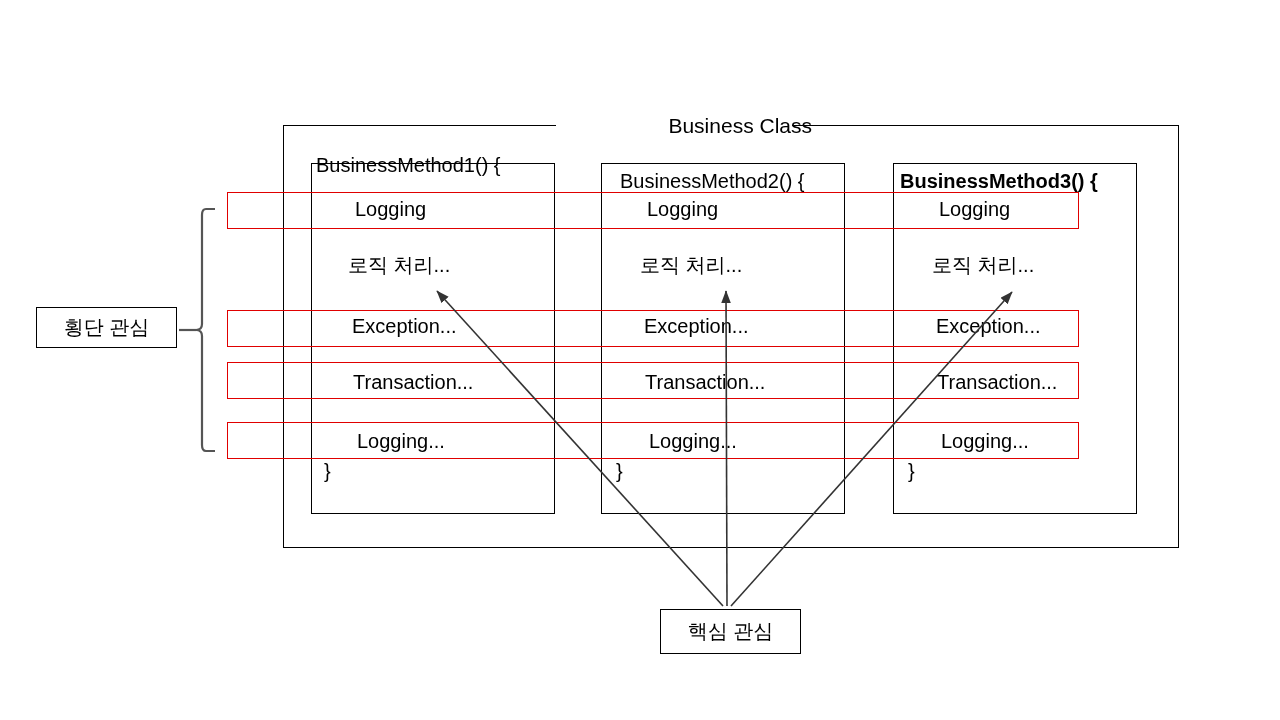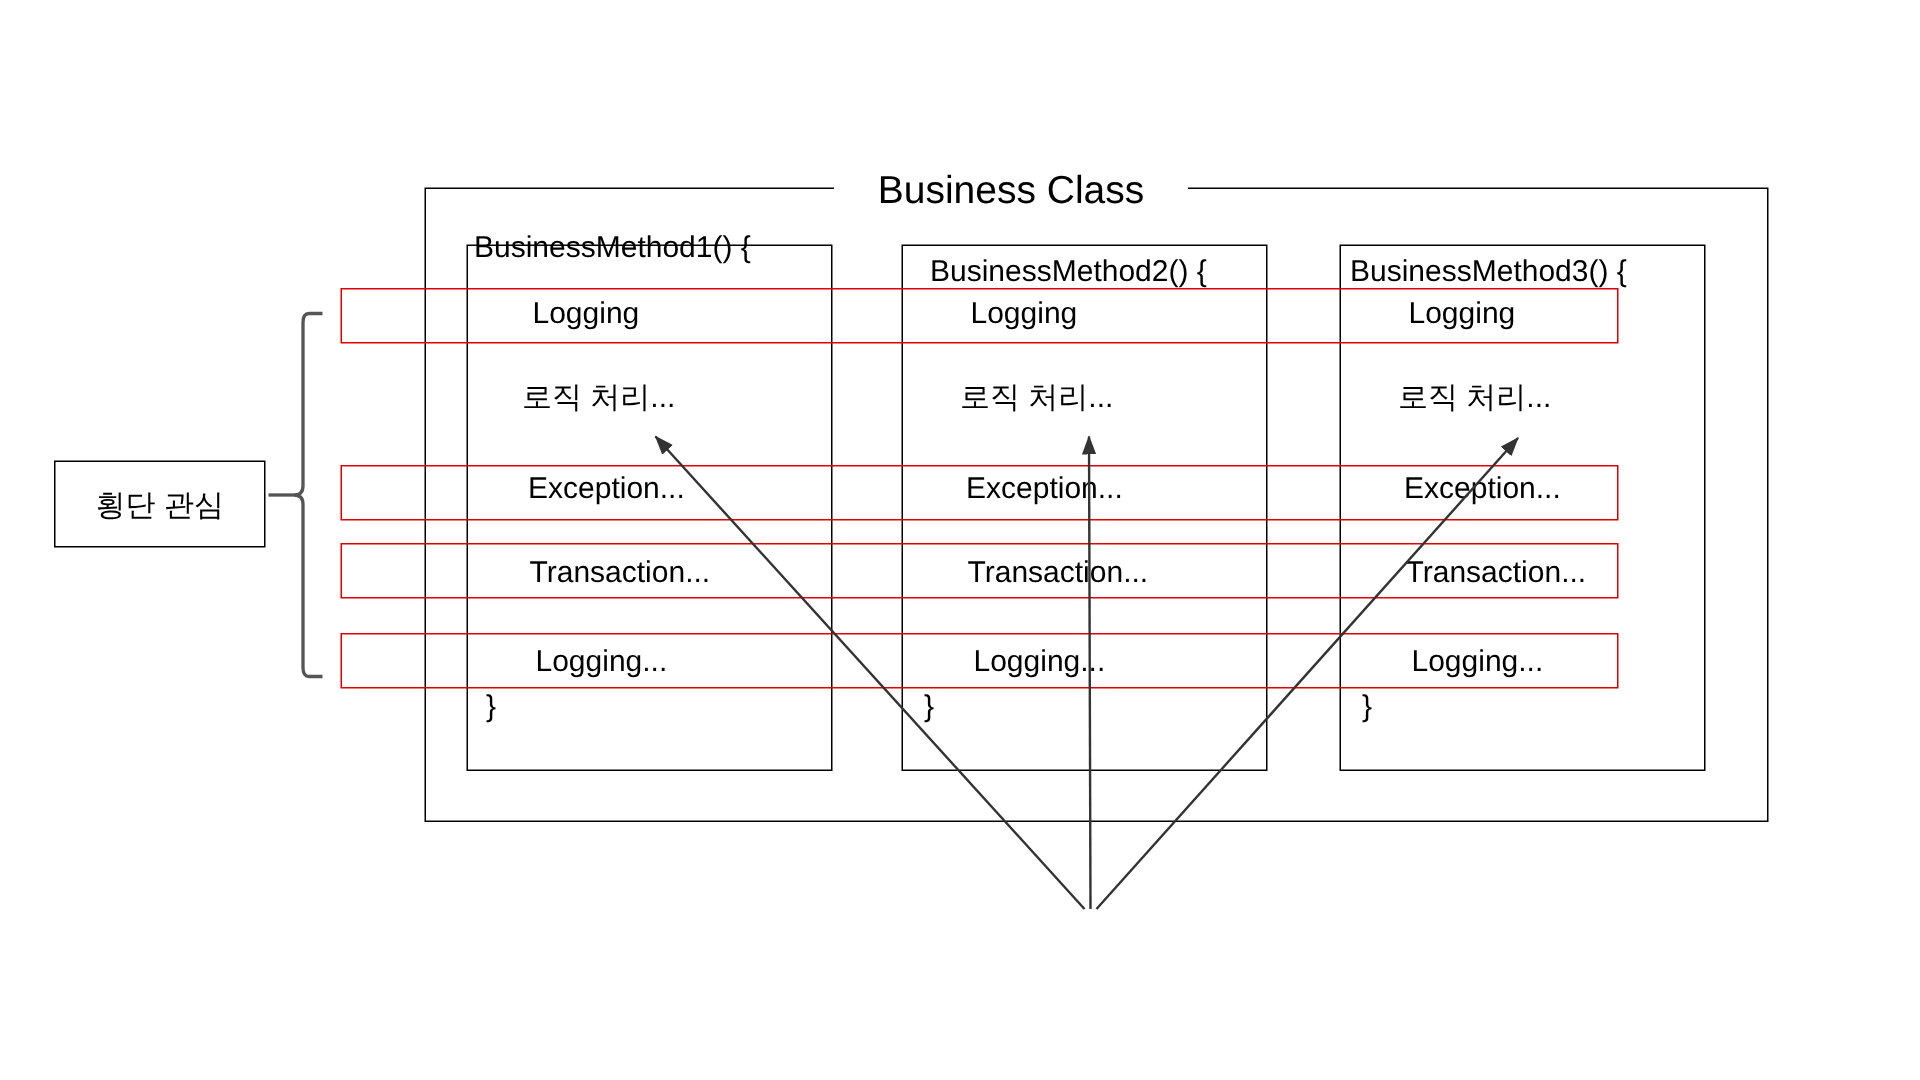--- a/index.html
+++ b/index.html
@@ -38,25 +38,25 @@
   .title-gap {
     position: absolute;
     left: 556px;
     top: 118px;
     width: 236px;
     height: 16px;
     background: #ffffff;
   }
   .class-title {
     position: absolute;
-    left: 556px;
+    left: 576px;
     top: 112px;
     width: 236px;
-    text-align: center;
-    font-size: 26px;
+    text-align: right;
+    font-size: 21px;
     line-height: 28px;
     white-space: nowrap;
   }
 
   
   .method-box {
     position: absolute;
     top: 163px;
     width: 244px;
     height: 351px;
@@ -92,21 +92,21 @@
   .band.b2 { top: 310px; height: 37px; }
   .band.b3 { top: 362px; height: 37px; }
   .band.b4 { top: 422px; height: 37px; }
 
   
   .aspect-label {
     position: absolute;
     left: 36px;
     top: 307px;
     width: 141px;
-    height: 58px;
+    height: 41px;
     border: 1.4px solid #000000;
     box-sizing: border-box;
     display: flex;
     align-items: center;
     justify-content: center;
     font-size: 20px;
     background: #ffffff;
   }
 
   
@@ -156,21 +156,21 @@
   <div class="mtext" style="left:324px; top:458px;">}</div>
 
   <div class="mtext sig" style="left:620px; top:168px;">BusinessMethod2() {</div>
   <div class="mtext body" style="left:647px; top:196px;">Logging</div>
   <div class="mtext body" style="left:640px; top:252px;">로직 처리...</div>
   <div class="mtext body" style="left:644px; top:313px;">Exception...</div>
   <div class="mtext body" style="left:645px; top:369px;">Transaction...</div>
   <div class="mtext body" style="left:649px; top:428px;">Logging...</div>
   <div class="mtext" style="left:616px; top:458px;">}</div>
 
-  <div class="mtext sig" style="left:900px; top:168px;">BusinessMethod3() {</div>
+  <div class="mtext sig" style="left:900px; top:168px;font-weight:bold;">BusinessMethod3() {</div>
   <div class="mtext body" style="left:939px; top:196px;">Logging</div>
   <div class="mtext body" style="left:932px; top:252px;">로직 처리...</div>
   <div class="mtext body" style="left:936px; top:313px;">Exception...</div>
   <div class="mtext body" style="left:937px; top:369px;">Transaction...</div>
   <div class="mtext body" style="left:941px; top:428px;">Logging...</div>
   <div class="mtext" style="left:908px; top:458px;">}</div>
 
   <div class="band b1"></div>
   <div class="band b2"></div>
   <div class="band b3"></div>
@@ -190,14 +190,15 @@
     </g>
 
     <line x1="179" y1="330" x2="196" y2="330" stroke="#555555" stroke-width="2.2"></line>
 
     <line x1="723" y1="606" x2="437" y2="291" stroke="#333333" stroke-width="1.6" marker-end="url(#arrowhead)"></line>
     <line x1="727" y1="606" x2="726" y2="291" stroke="#333333" stroke-width="1.6" marker-end="url(#arrowhead)"></line>
     <line x1="731" y1="606" x2="1012" y2="292" stroke="#333333" stroke-width="1.6" marker-end="url(#arrowhead)"></line>
   </svg>
 
   <div class="aspect-label">횡단 관심</div>
+  <div class="core-label">핵심 관심</div>
 
 </div>
 
 </body></html>

